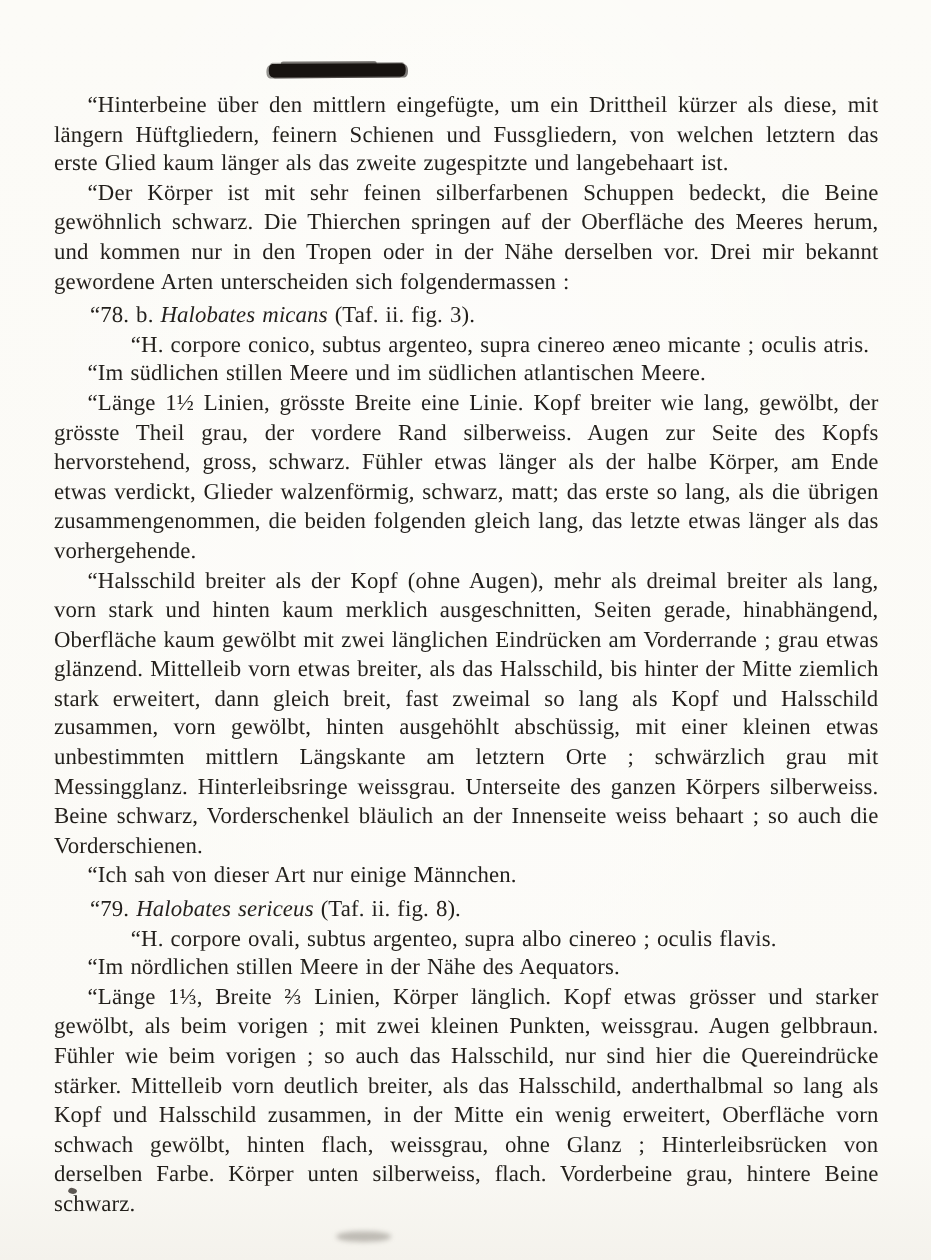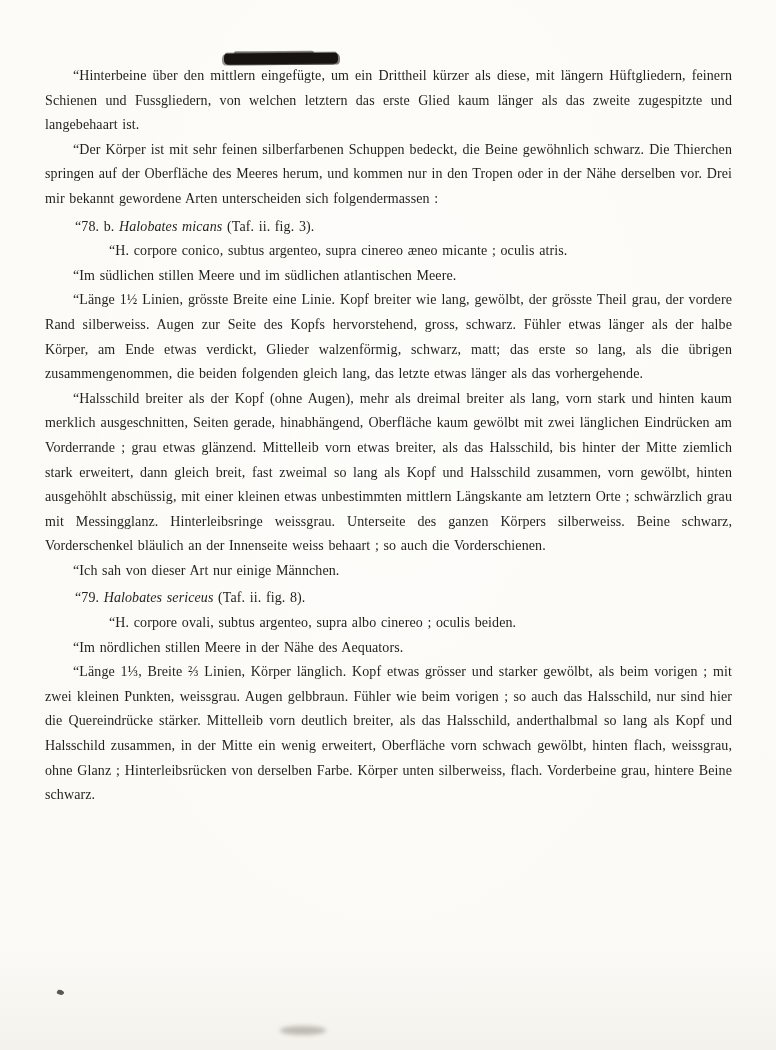--- a/index.html
+++ b/index.html
@@ -43,24 +43,24 @@
     left: 10px;
     top: -2px;
     width: 80px;
     height: 4px;
     background: rgba(23,19,16,0.5);
     border-radius: 2px;
   }
   .text-block {
     position: absolute;
     left: 45px;
-    top: 64px;
+    top: 76px;
     width: 687px;
     font-family: "Liberation Serif", "DejaVu Serif", serif;
-    font-size: 14px;
+    font-size: 19px;
     line-height: 24.6px;
     color: #221f1b;
     text-align: justify;
     word-spacing: 1px;
     letter-spacing: 0.1px;
   }
   .para {
     margin: 0;
     text-indent: 28px;
   }
@@ -118,21 +118,21 @@
     <p class="para">“Im südlichen stillen Meere und im südlichen atlantischen Meere.</p>
 
     <p class="para">“Länge 1½ Linien, grösste Breite eine Linie.  Kopf breiter wie lang, gewölbt, der grösste Theil grau, der vordere Rand silberweiss.  Augen zur Seite des Kopfs hervorstehend, gross, schwarz.  Fühler etwas länger als der halbe Körper, am Ende etwas verdickt, Glieder walzenförmig, schwarz, matt; das erste so lang, als die übrigen zusammengenommen, die beiden folgenden gleich lang, das letzte etwas länger als das vorhergehende.</p>
 
     <p class="para">“Halsschild breiter als der Kopf (ohne Augen), mehr als dreimal breiter als lang, vorn stark und hinten kaum merklich ausgeschnitten, Seiten gerade, hinabhängend, Oberfläche kaum gewölbt mit zwei länglichen Eindrücken am Vorderrande ; grau etwas glänzend.  Mittelleib vorn etwas breiter, als das Halsschild, bis hinter der Mitte ziemlich stark erweitert, dann gleich breit, fast zweimal so lang als Kopf und Halsschild zusammen, vorn gewölbt, hinten ausgehöhlt abschüssig, mit einer kleinen etwas unbestimmten mittlern Längskante am letztern Orte ; schwärzlich grau mit Messingglanz.  Hinterleibsringe weissgrau.  Unterseite des ganzen Körpers silberweiss.  Beine schwarz, Vorderschenkel bläulich an der Innenseite weiss behaart ; so auch die Vorderschienen.</p>
 
     <p class="para">“Ich sah von dieser Art nur einige Männchen.</p>
 
     <p class="para heading"><span>“79. </span><span class="italic">Halobates sericeus</span><span> (Taf. ii. fig. 8).</span></p>
 
-    <p class="para diagnosis">“H. corpore ovali, subtus argenteo, supra albo cinereo ; oculis beiden.</p>
+    <p class="para diagnosis">“H. corpore ovali, subtus argenteo, supra albo cinereo ; oculis flavis.</p>
 
     <p class="para">“Im nördlichen stillen Meere in der Nähe des Aequators.</p>
 
     <p class="para">“Länge 1⅓, Breite ⅔ Linien, Körper länglich.  Kopf etwas grösser und starker gewölbt, als beim vorigen ; mit zwei kleinen Punkten, weissgrau.  Augen gelbbraun.  Fühler wie beim vorigen ; so auch das Halsschild, nur sind hier die Quereindrücke stärker.  Mittelleib vorn deutlich breiter, als das Halsschild, anderthalbmal so lang als Kopf und Halsschild zusammen, in der Mitte ein wenig erweitert, Oberfläche vorn schwach gewölbt, hinten flach, weissgrau, ohne Glanz ; Hinterleibsrücken von derselben Farbe.  Körper unten silberweiss, flach.  Vorderbeine grau, hintere Beine schwarz.</p>
 
 
   </div>
 
   <div class="artifact artifact-speck"></div>
   <div class="artifact artifact-smudge"></div>

